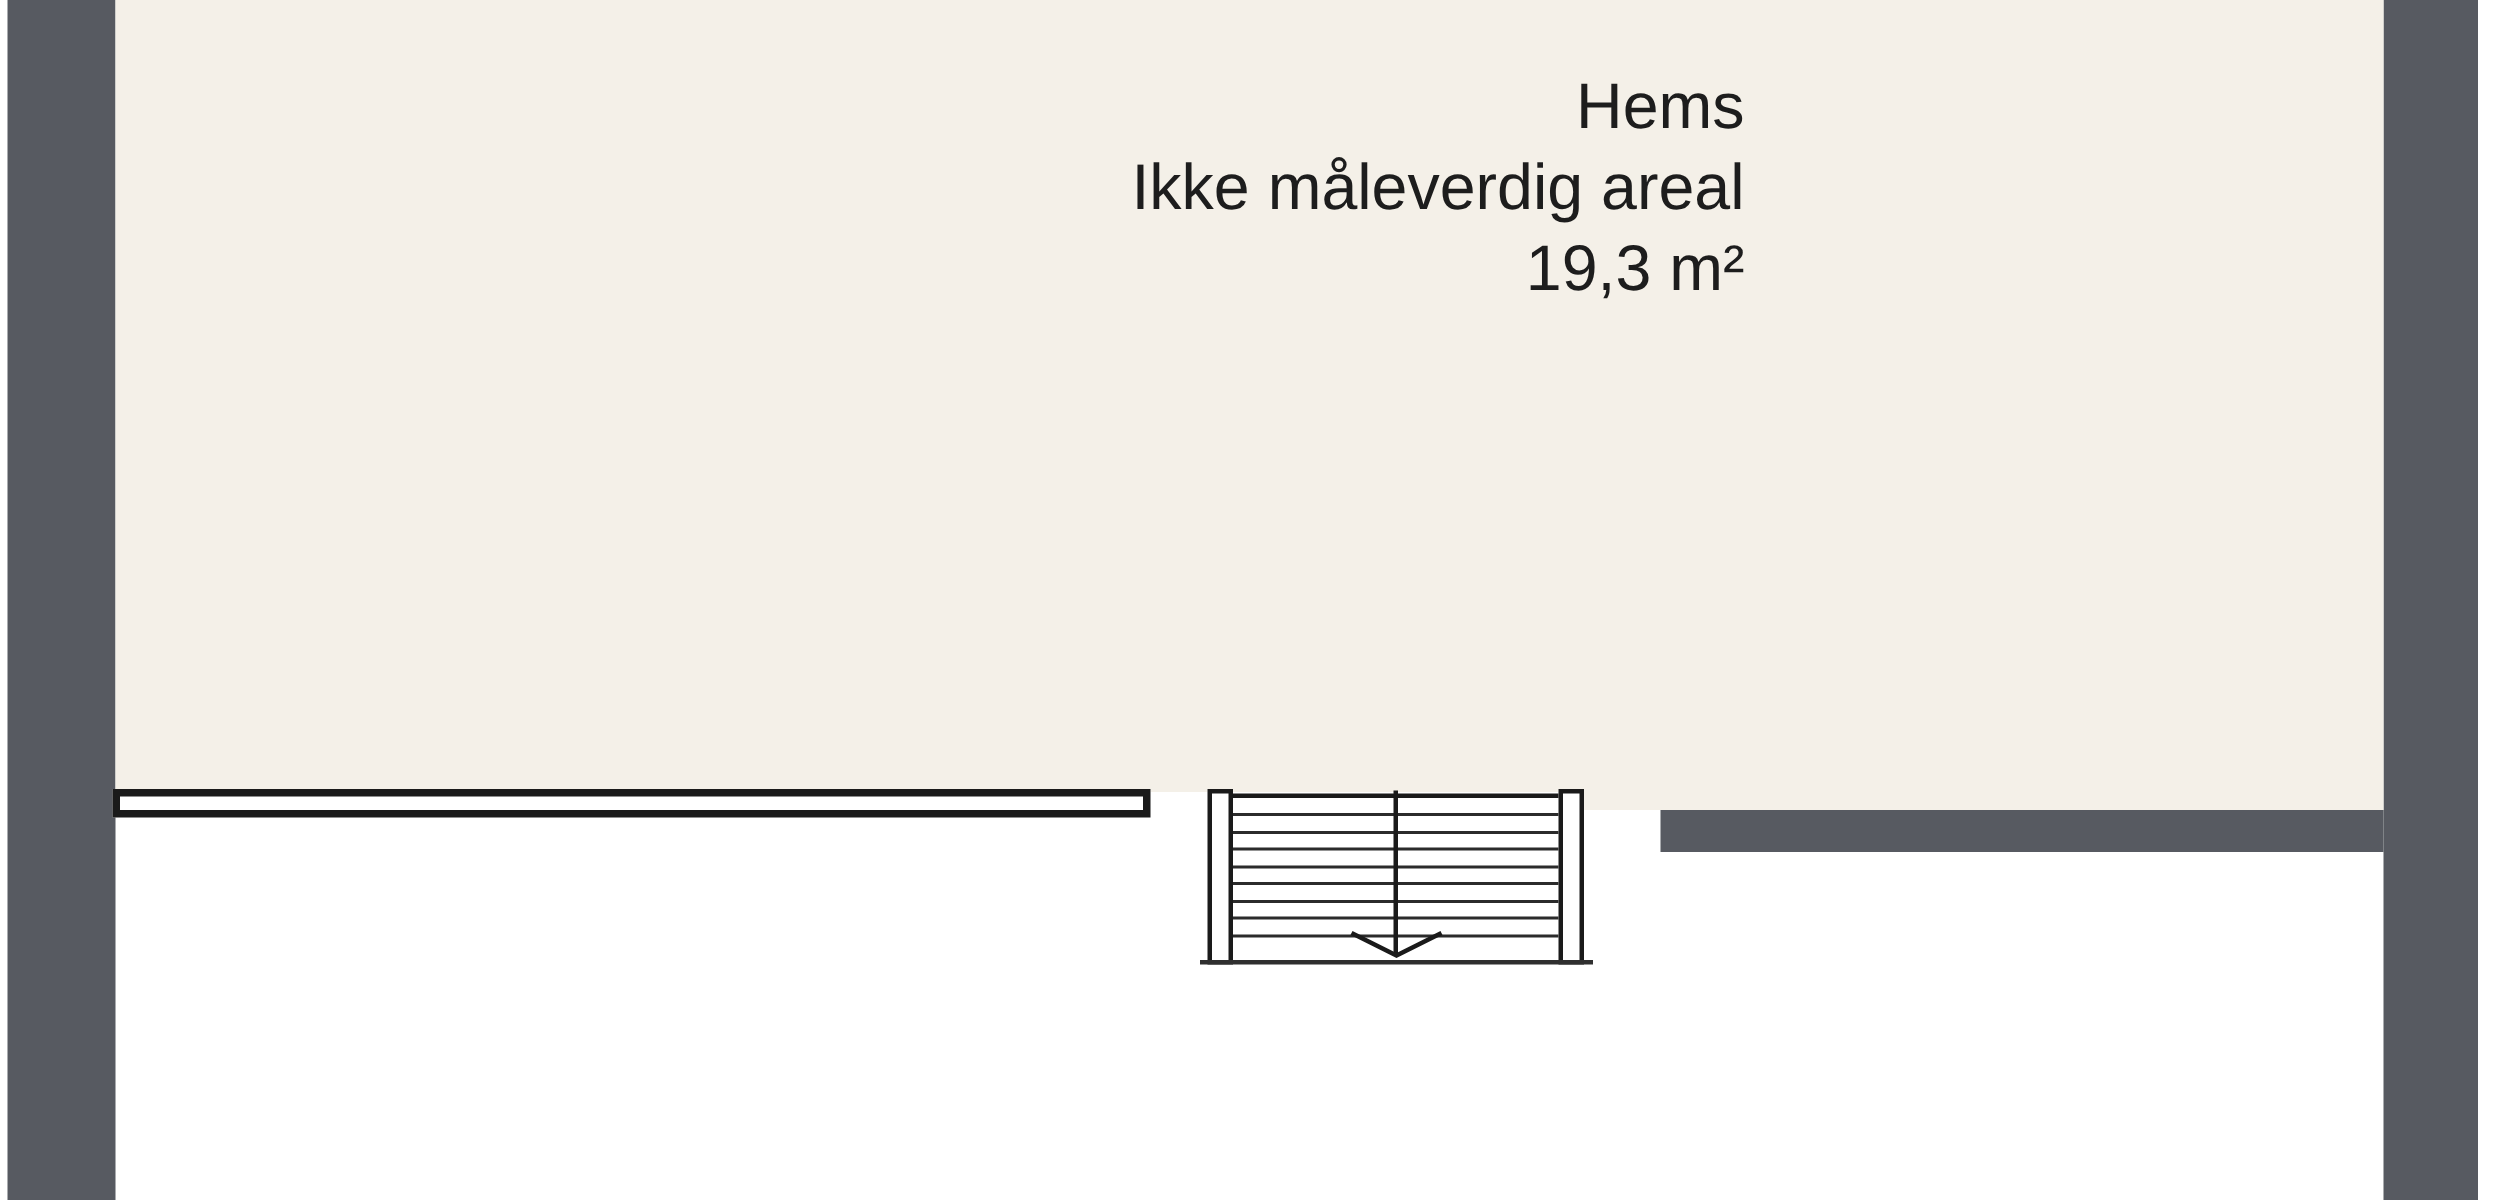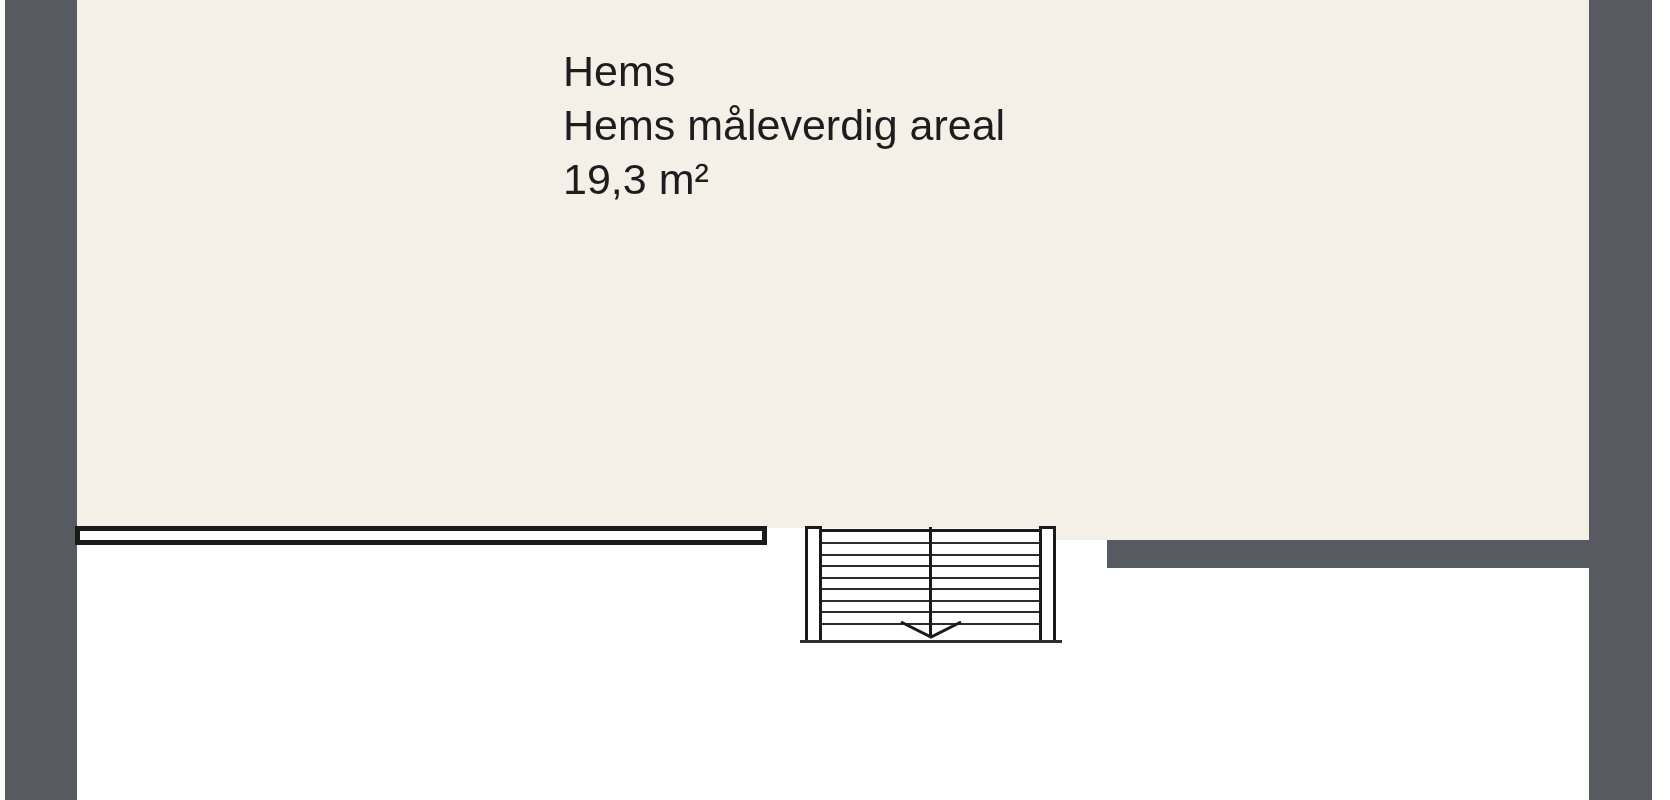--- a/index.html
+++ b/index.html
@@ -48,21 +48,21 @@
   .step { position: absolute; height: 2px; background: #2b2b2b; }
   .step-left  { left: 822px; width: 108px; }
   .step-right { left: 931px; width: 108px; }
   .divider { left: 929px; top: 527px; width: 3px; height: 110px; background: var(--line, #1A1A1A); }
   .stair-arrow { left: 899px; top: 620px; width: 64px; height: 20px; }
   .stair-bottomline { left: 800px; top: 640px; width: 262px; height: 3px; background: #2f2f2f; }
 
   
   .room-label {
     left: 563px; top: 44px; width: 600px;
-    text-align: left;
+    text-align: right;
     color: var(--text, #1D1D1D);
     font-size: 43px;
     line-height: 54px;
     white-space: nowrap;
   }
 </style>
 </head>
 <body>
 
 <div class="canvas" style="--bg: #FFFFFF; --wall: #575A61; --floor: #F4F0E8; --line: #1A1A1A; --text: #1D1D1D;">
@@ -101,17 +101,17 @@
       </div>
     <div class="abs divider"></div>
     <svg class="abs stair-arrow" viewBox="0 0 64 20" xmlns="http://www.w3.org/2000/svg">
       <polyline points="2,2 32,17 62,2" fill="none" stroke="#1a1a1a" stroke-width="3"></polyline>
     </svg>
     <div class="abs stair-bottomline"></div>
   </div>
 
   <div class="abs room-label">
     <div>Hems</div>
-    <div>Hems måleverdig areal</div>
+    <div>Ikke måleverdig areal</div>
     <div>19,3 m²</div>
   </div>
 
 </div>
 
 </body></html>

